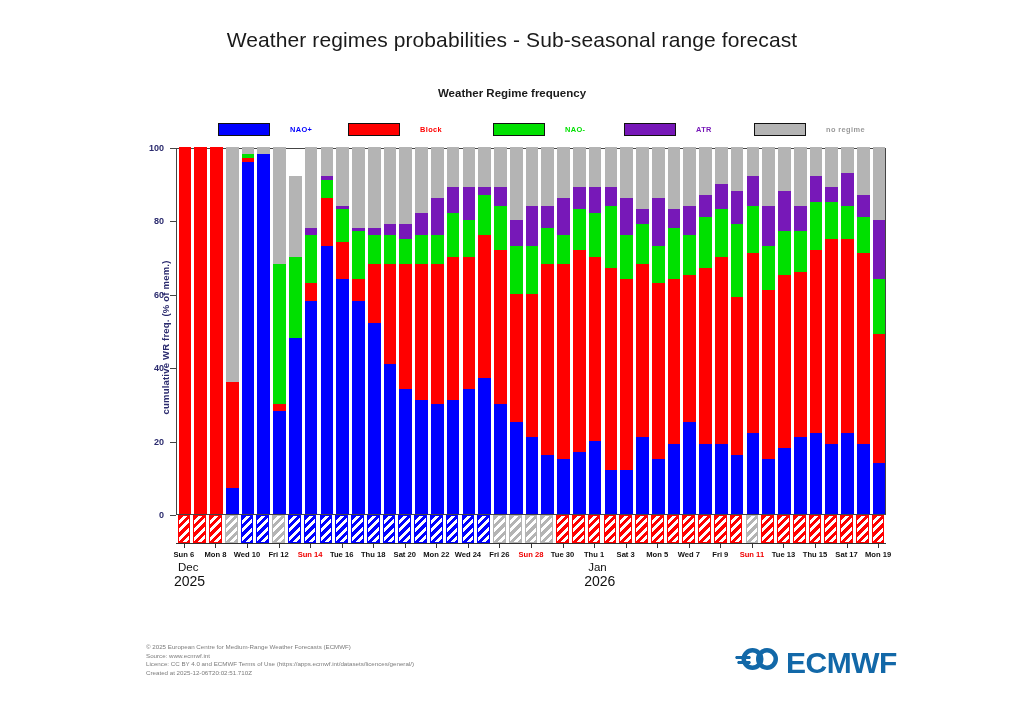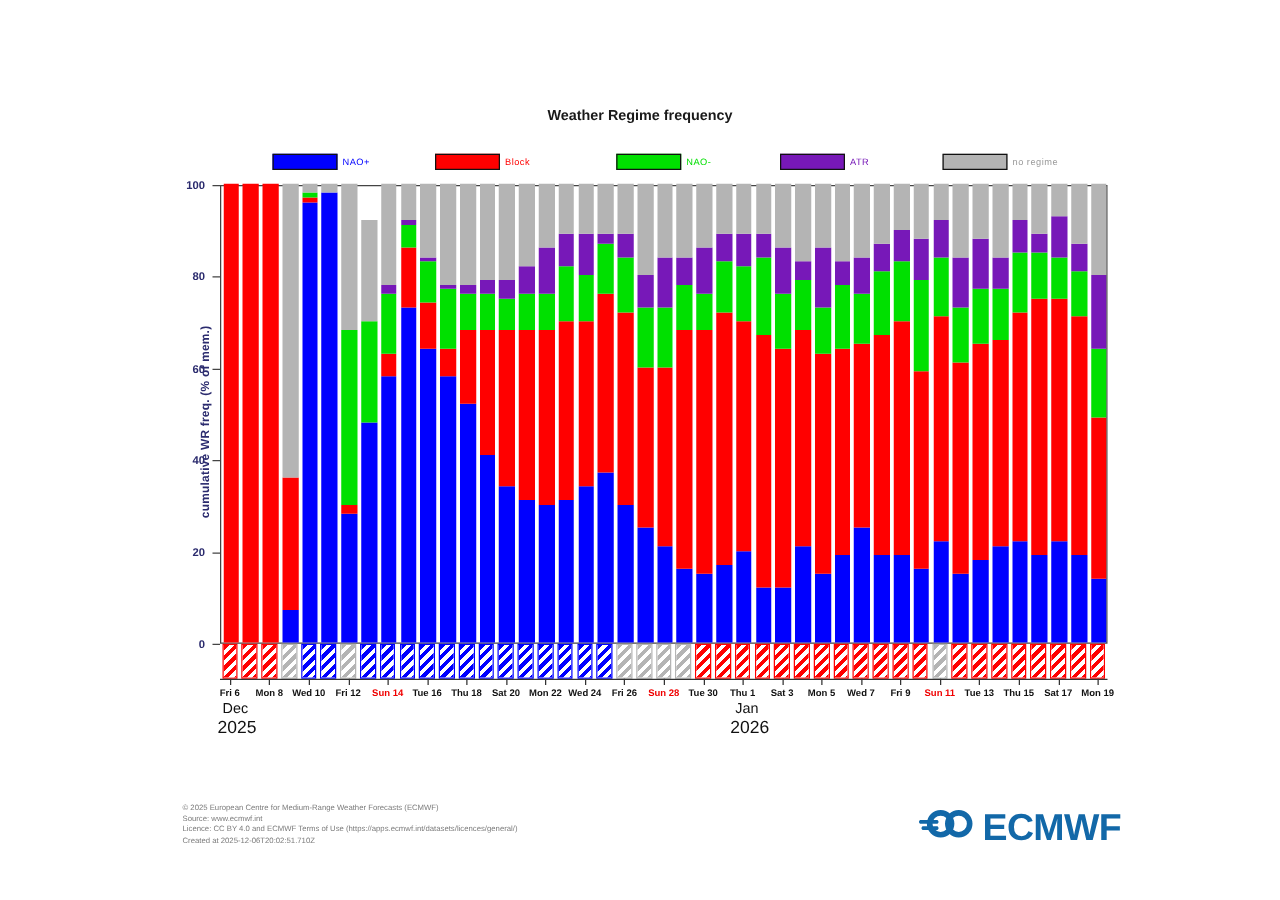--- a/index.html
+++ b/index.html
@@ -27,21 +27,21 @@
   .legend{
     position:absolute; left:176px; top:121px; width:712px; height:18px;
   }
   .legend-item{
     position:absolute; top:0; height:16px; display:flex; align-items:center;
   }
   .swatch{
     width:52px;height:13px;border:1px solid #111; box-sizing:border-box;
   }
   .legend-label{
-    margin-left:4px; font-size:7.4px; font-weight:normal; letter-spacing:.4px;
+    margin-left:20px; font-size:7.4px; font-weight:bold; letter-spacing:.4px;
     white-space:nowrap;
   }
 
   
   .plot-frame{
     position:absolute; left:176px; top:148px; width:710px; height:367px;
     border:1px solid #444; box-sizing:border-box; background:#ffffff;
   }
   .bars-layer{position:absolute; left:0; top:0; width:100%; height:100%;}
   .bar{
@@ -108,20 +108,21 @@
     position:absolute; left:52px; top:4px;
     font-size:30px; font-weight:bold; letter-spacing:-0.5px;
     color:#1268a8; font-family:"Liberation Sans", sans-serif;
   }
 </style>
 </head>
 <body>
 
 <div id="page">
 
+  <div class="main-title">Weather regimes probabilities - Sub-seasonal range forecast</div>
 
   <div class="chart-title">
     <div>Weather Regime frequency</div>
   </div>
 
   <div class="legend" id="legend">
       <div class="legend-item" style="left: 42px;">
         <div class="swatch" style="background: rgb(0, 0, 255);"></div>
         <div class="legend-label" style="color: rgb(0, 0, 255);">NAO+</div>
       </div>
@@ -595,21 +596,21 @@
         <div class="strip-hatch" style="background: repeating-linear-gradient(135deg, rgb(255, 0, 0) 0px, rgb(255, 0, 0) 3px, rgb(255, 255, 255) 3px, rgb(255, 255, 255) 6px);"></div>
       </div>
       <div class="strip-cell" style="left: 695.8px; width: 12.6222px; border-color: rgb(255, 0, 0);">
         <div class="strip-hatch" style="background: repeating-linear-gradient(135deg, rgb(255, 0, 0) 0px, rgb(255, 0, 0) 3px, rgb(255, 255, 255) 3px, rgb(255, 255, 255) 6px);"></div>
       </div>
     </div>
 
   <div class="xaxis" id="xaxis">
     <div class="xaxis-line"></div>
   <div class="xtickmark" style="left: 7.88889px;"></div>
-      <div class="xlabel" style="left: 7.88889px;">Fri 6</div>
+      <div class="xlabel" style="left: 7.88889px;">Sun 6</div>
       <div class="xtickmark" style="left: 39.4444px;"></div>
       <div class="xlabel" style="left: 39.4444px;">Mon 8</div>
       <div class="xtickmark" style="left: 71px;"></div>
       <div class="xlabel" style="left: 71px;">Wed 10</div>
       <div class="xtickmark" style="left: 102.556px;"></div>
       <div class="xlabel" style="left: 102.556px;">Fri 12</div>
       <div class="xtickmark" style="left: 134.111px;"></div>
       <div class="xlabel weekend" style="left: 134.111px;">Sun 14</div>
       <div class="xtickmark" style="left: 165.667px;"></div>
       <div class="xlabel" style="left: 165.667px;">Tue 16</div>

